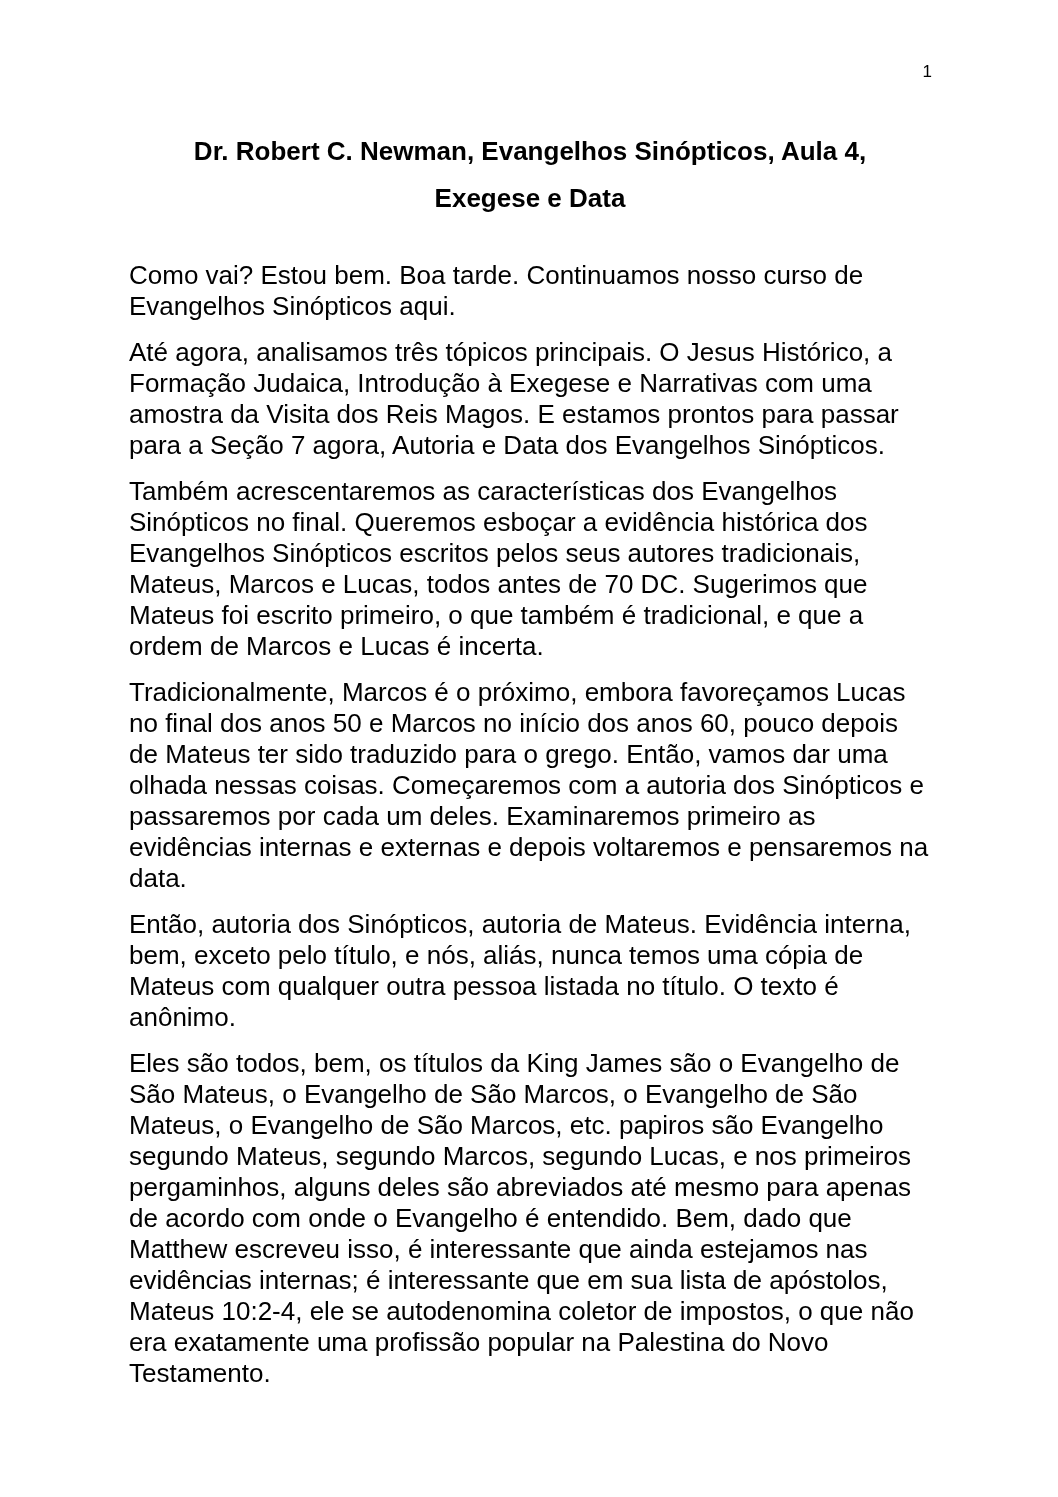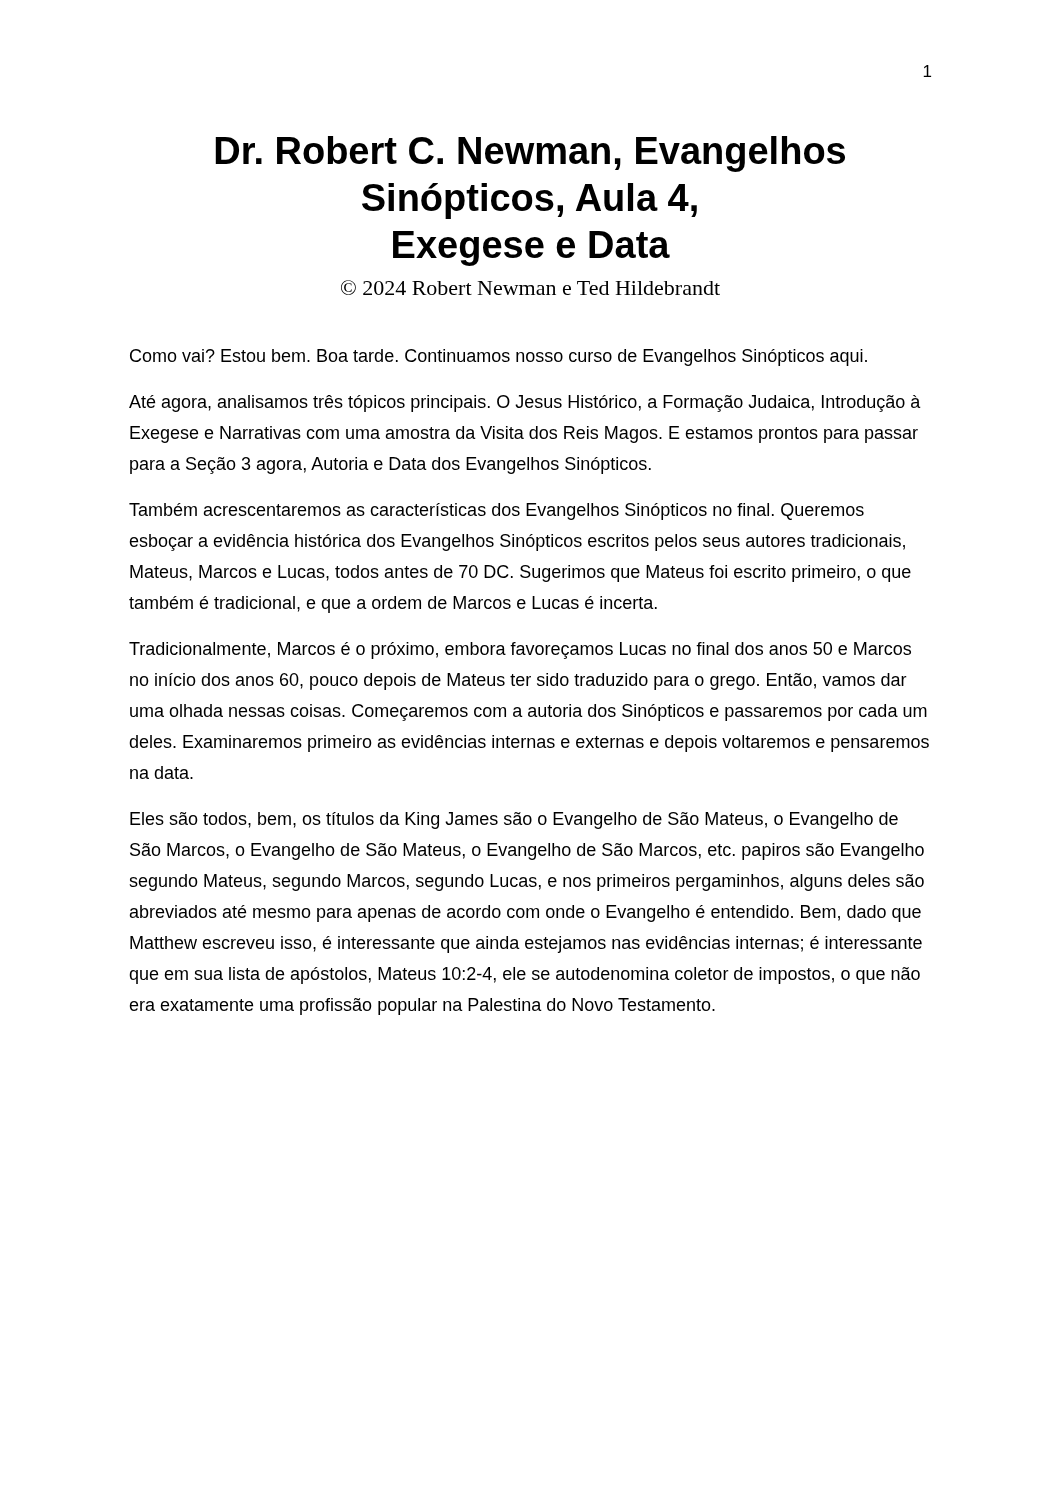--- a/index.html
+++ b/index.html
@@ -24,61 +24,61 @@
     color: #000000;
   }
   .content {
     position: absolute;
     top: 128px;
     left: 129px;
     width: 802px;
   }
   .title {
     margin: 0;
-    font-size: 38px;
+    font-size: 26px;
     font-weight: bold;
     text-align: center;
     line-height: 47px;
     font-family: "Liberation Sans", sans-serif;
   }
   .copyright {
     margin: 4px 0 0 0;
     text-align: center;
     font-family: "Liberation Serif", serif;
     font-size: 22px;
     line-height: 30px;
   }
   .body-text {
     margin-top: 38px;
   }
   .body-text p {
     margin: 0 0 15px 0;
-    font-size: 18px;
+    font-size: 26px;
     line-height: 31px;
     text-align: left;
     letter-spacing: 0px;
   }
 </style>
 </head>
 <body>
 
 <div class="page">
 
   <div class="page-number">1</div>
 
   <div class="content">
 
     <h1 class="title">Dr. Robert C. Newman, Evangelhos Sinópticos, Aula 4,</h1>
 
     <h1 class="title">Exegese e Data</h1>
 
-    <div class="copyright">© 2024 Robert Newman e Ted Hildebrandt</div>
 
     <div class="body-text">
       <p>Como vai? Estou bem. Boa tarde. Continuamos nosso curso de Evangelhos Sinópticos aqui.</p>
-      <p>Até agora, analisamos três tópicos principais. O Jesus Histórico, a Formação Judaica, Introdução à Exegese e Narrativas com uma amostra da Visita dos Reis Magos. E estamos prontos para passar para a Seção 3 agora, Autoria e Data dos Evangelhos Sinópticos.</p>
+      <p>Até agora, analisamos três tópicos principais. O Jesus Histórico, a Formação Judaica, Introdução à Exegese e Narrativas com uma amostra da Visita dos Reis Magos. E estamos prontos para passar para a Seção 7 agora, Autoria e Data dos Evangelhos Sinópticos.</p>
       <p>Também acrescentaremos as características dos Evangelhos Sinópticos no final. Queremos esboçar a evidência histórica dos Evangelhos Sinópticos escritos pelos seus autores tradicionais, Mateus, Marcos e Lucas, todos antes de 70 DC. Sugerimos que Mateus foi escrito primeiro, o que também é tradicional, e que a ordem de Marcos e Lucas é incerta.</p>
       <p>Tradicionalmente, Marcos é o próximo, embora favoreçamos Lucas no final dos anos 50 e Marcos no início dos anos 60, pouco depois de Mateus ter sido traduzido para o grego. Então, vamos dar uma olhada nessas coisas. Começaremos com a autoria dos Sinópticos e passaremos por cada um deles. Examinaremos primeiro as evidências internas e externas e depois voltaremos e pensaremos na data.</p>
+      <p>Então, autoria dos Sinópticos, autoria de Mateus. Evidência interna, bem, exceto pelo título, e nós, aliás, nunca temos uma cópia de Mateus com qualquer outra pessoa listada no título. O texto é anônimo.</p>
       <p>Eles são todos, bem, os títulos da King James são o Evangelho de São Mateus, o Evangelho de São Marcos, o Evangelho de São Mateus, o Evangelho de São Marcos, etc. papiros são Evangelho segundo Mateus, segundo Marcos, segundo Lucas, e nos primeiros pergaminhos, alguns deles são abreviados até mesmo para apenas de acordo com onde o Evangelho é entendido. Bem, dado que Matthew escreveu isso, é interessante que ainda estejamos nas evidências internas; é interessante que em sua lista de apóstolos, Mateus 10:2-4, ele se autodenomina coletor de impostos, o que não era exatamente uma profissão popular na Palestina do Novo Testamento.</p>
     </div>
 
   </div>
 </div>
 
 </body></html>

